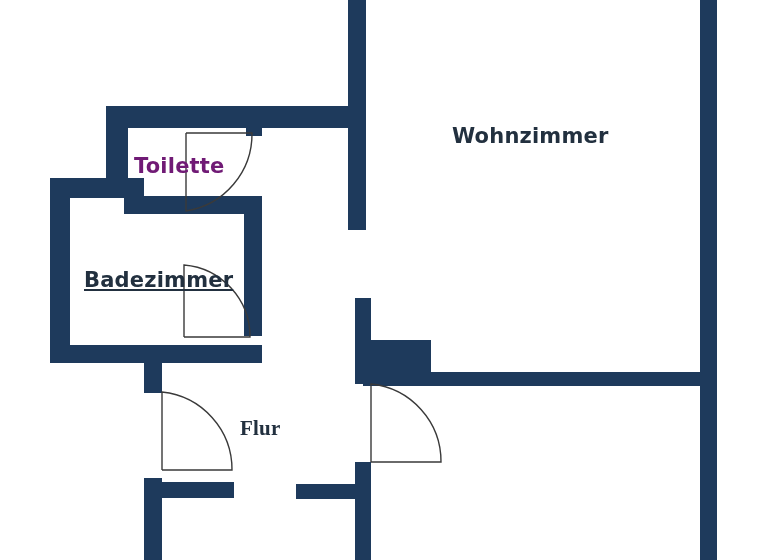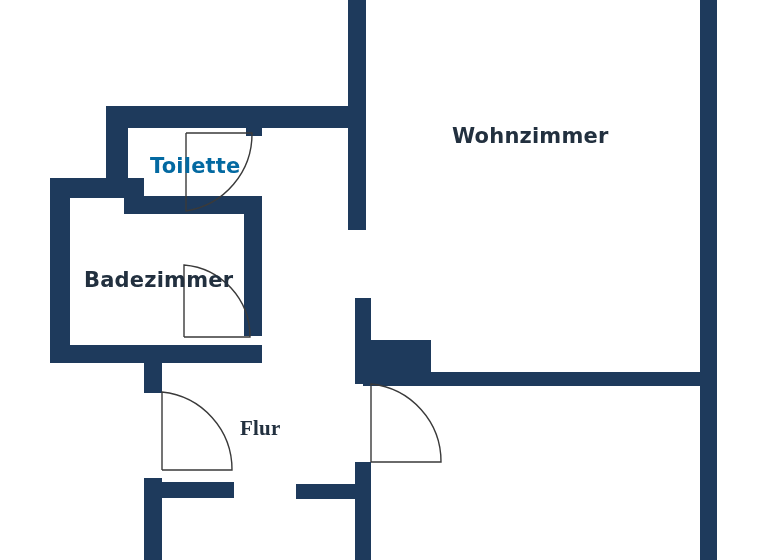--- a/index.html
+++ b/index.html
@@ -101,19 +101,19 @@
       <path d="M 162 470 L 232 470 A 78 78 0 0 0 162 392 L 162 470" stroke="#3a3a3a" fill="none"></path>
 
       <path d="M 371 462 L 371 384 A 78 78 0 0 1 441 462 L 371 462" stroke="#3a3a3a" fill="none"></path>
 
     </g>
 
   </svg>
 
   <div class="room-label" id="label-wohnzimmer" style="left: 452px; top: 126px; color: rgb(34, 48, 63);">Wohnzimmer</div>
 
-  <div class="room-label" id="label-toilette" style="left: 150px; top: 156px; color: #0369a1;">Toilette</div>
+  <div class="room-label" id="label-toilette" style="left: 134px; top: 156px; color: #701a75;">Toilette</div>
 
-  <div class="room-label" id="label-badezimmer" style="left: 84px; top: 270px; color: rgb(34, 48, 63);">Badezimmer</div>
+  <div class="room-label" id="label-badezimmer" style="left: 84px; top: 270px; color: rgb(34, 48, 63); text-decoration: underline;">Badezimmer</div>
 
   <div class="room-label" id="label-flur" style="left: 240px; top: 418px; color: rgb(34, 48, 63);">Flur</div>
 
 </div>
 
 </body></html>

